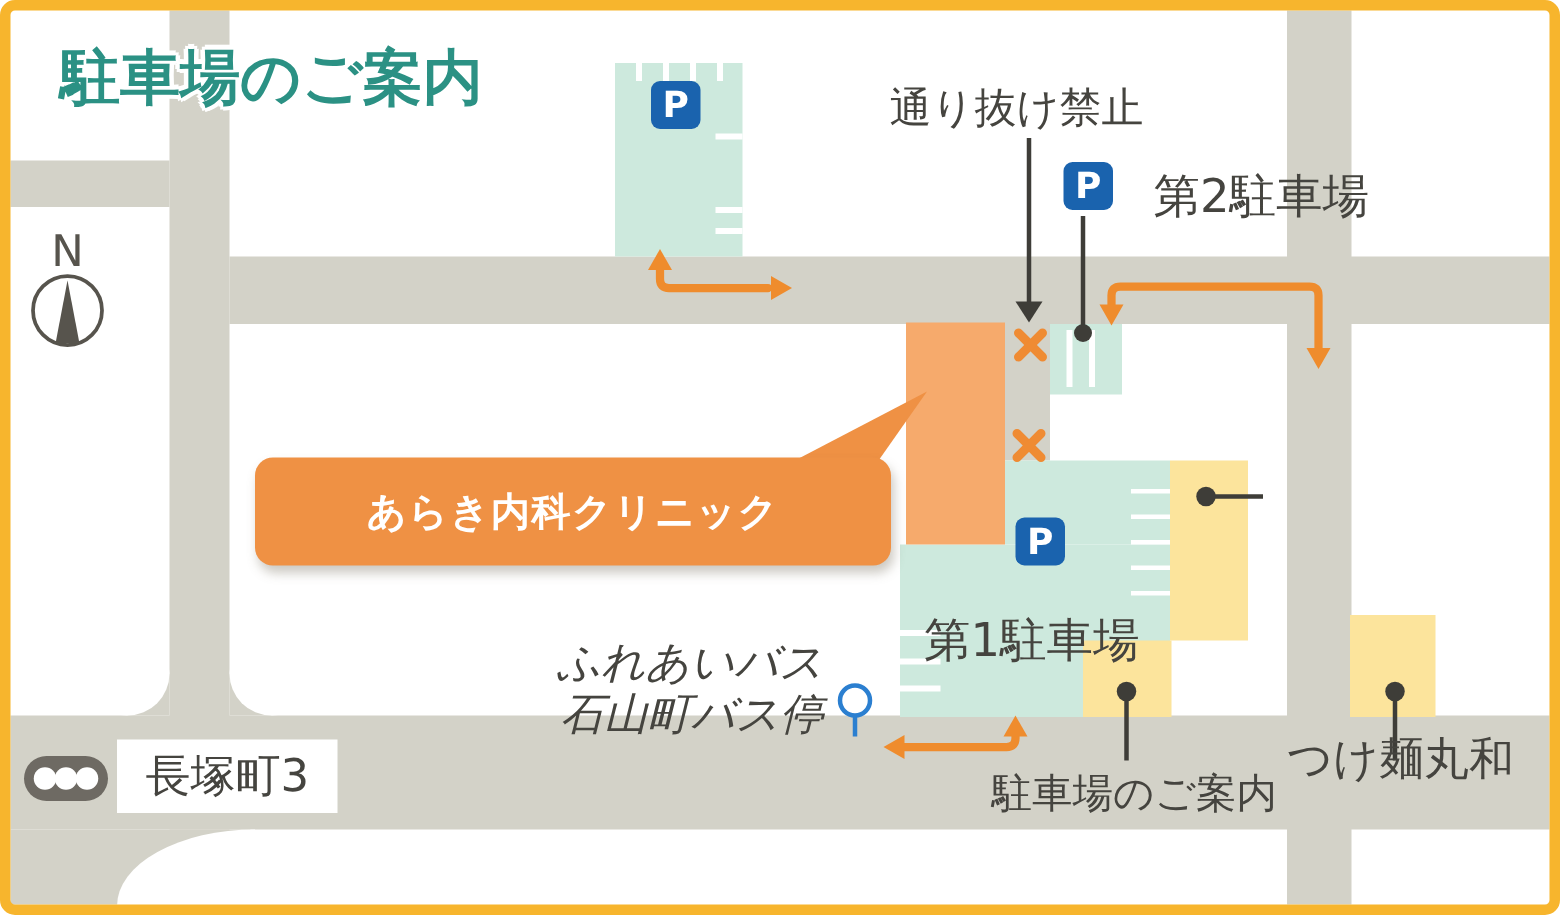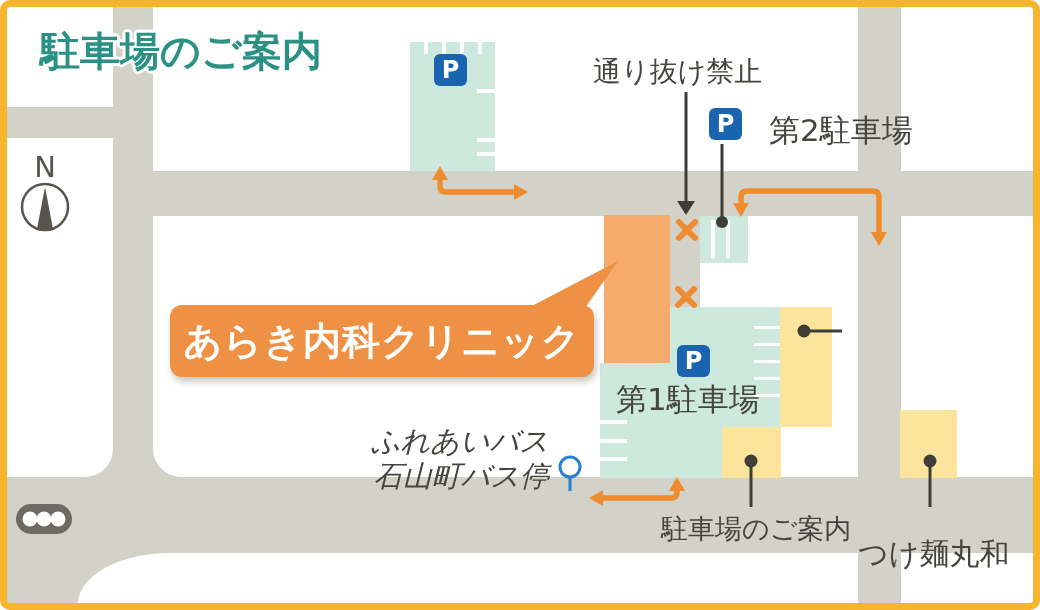--- a/index.html
+++ b/index.html
@@ -13,21 +13,21 @@
   .orange{background:#f6aa6c;}
   .stall{position:absolute;background:#ffffff;z-index:4;}
   .picon{position:absolute;width:33px;height:32px;background:#1a63ae;border-radius:6px;color:#fff;
          font-weight:bold;font-size:24px;line-height:32px;text-align:center;z-index:21;}
   svg.overlay{position:absolute;left:0;top:0;z-index:20;}
   .lbl{position:absolute;color:#45443f;z-index:30;white-space:nowrap;}
   .title{font-size:40px;font-weight:bold;color:#2b9184;
          text-shadow:-2px -2px 0 #fff,2px -2px 0 #fff,-2px 2px 0 #fff,2px 2px 0 #fff,3px 0 0 #fff,-3px 0 0 #fff,0 3px 0 #fff,0 -3px 0 #fff;}
   .clinic-box{position:absolute;left:170px;top:305px;width:424px;height:72px;background:#ef9144;border-radius:12px;
               box-shadow:2px 5px 7px rgba(110,100,80,.35);z-index:30;display:flex;align-items:center;justify-content:center;}
-  .clinic-box span{color:#fff;font-weight:bold;font-size:38px;letter-spacing:1px;white-space:nowrap;font-family:Liberation Mono, monospace;}
+  .clinic-box span{color:#fff;font-weight:bold;font-size:26px;letter-spacing:1px;white-space:nowrap;font-family:Liberation Mono, monospace;}
   .whitebox{position:absolute;left:78px;top:493px;width:147px;height:49px;background:#fff;z-index:30;
             display:flex;align-items:center;justify-content:center;font-size:30px;color:#45443f;}
   .street-name{font-size:29px;font-weight:bold;color:#8d887b;letter-spacing:4px;}
   .bus-label{position:absolute;left:352px;top:424px;width:197px;text-align:right;font-size:29px;line-height:35px;color:#45443f;z-index:30;font-style:italic;}
 </style>
 </head>
 <body>
 
 <div id="map">
 
@@ -144,22 +144,23 @@
   <div class="picon" style="left:434px;top:54px;">P</div>
   <div class="picon" style="left:709px;top:108px;">P</div>
   <div class="picon" style="left:677px;top:345px;">P</div>
 
   <div class="lbl title" style="left:40px;top:24px;text-align:center;">駐車場のご案内</div>
   <div class="lbl" style="left:593px;top:53px;font-size:28px;text-align:right;">通り抜け禁止</div>
   <div class="lbl" style="left:753px;top:110px;font-size:31px;margin-left:16px;">第2駐車場</div>
   <div class="clinic-box">
     <span>あらき内科クリニック</span>
   </div>
-  <div class="lbl" style="left:616px;top:379px;font-size:31px;text-align:right;">第1駐車場</div>
+  <div class="lbl" style="left:616px;top:406px;font-size:31px;text-align:right;">第1駐車場</div>
   <div class="bus-label">
     <div>ふれあいバス</div>
     <div>石山町バス停</div>
   </div>
+  <div class="whitebox">長塚町3</div>
   <div class="lbl" style="left:661px;top:511px;font-size:27px;">駐車場のご案内</div>
-  <div class="lbl" style="left:858px;top:534px;font-size:30px;">つけ麺丸和</div>
+  <div class="lbl" style="left:858px;top:486px;font-size:30px;">つけ麺丸和</div>
 
   <div class="frame"></div>
 </div>
 
 </body></html>

